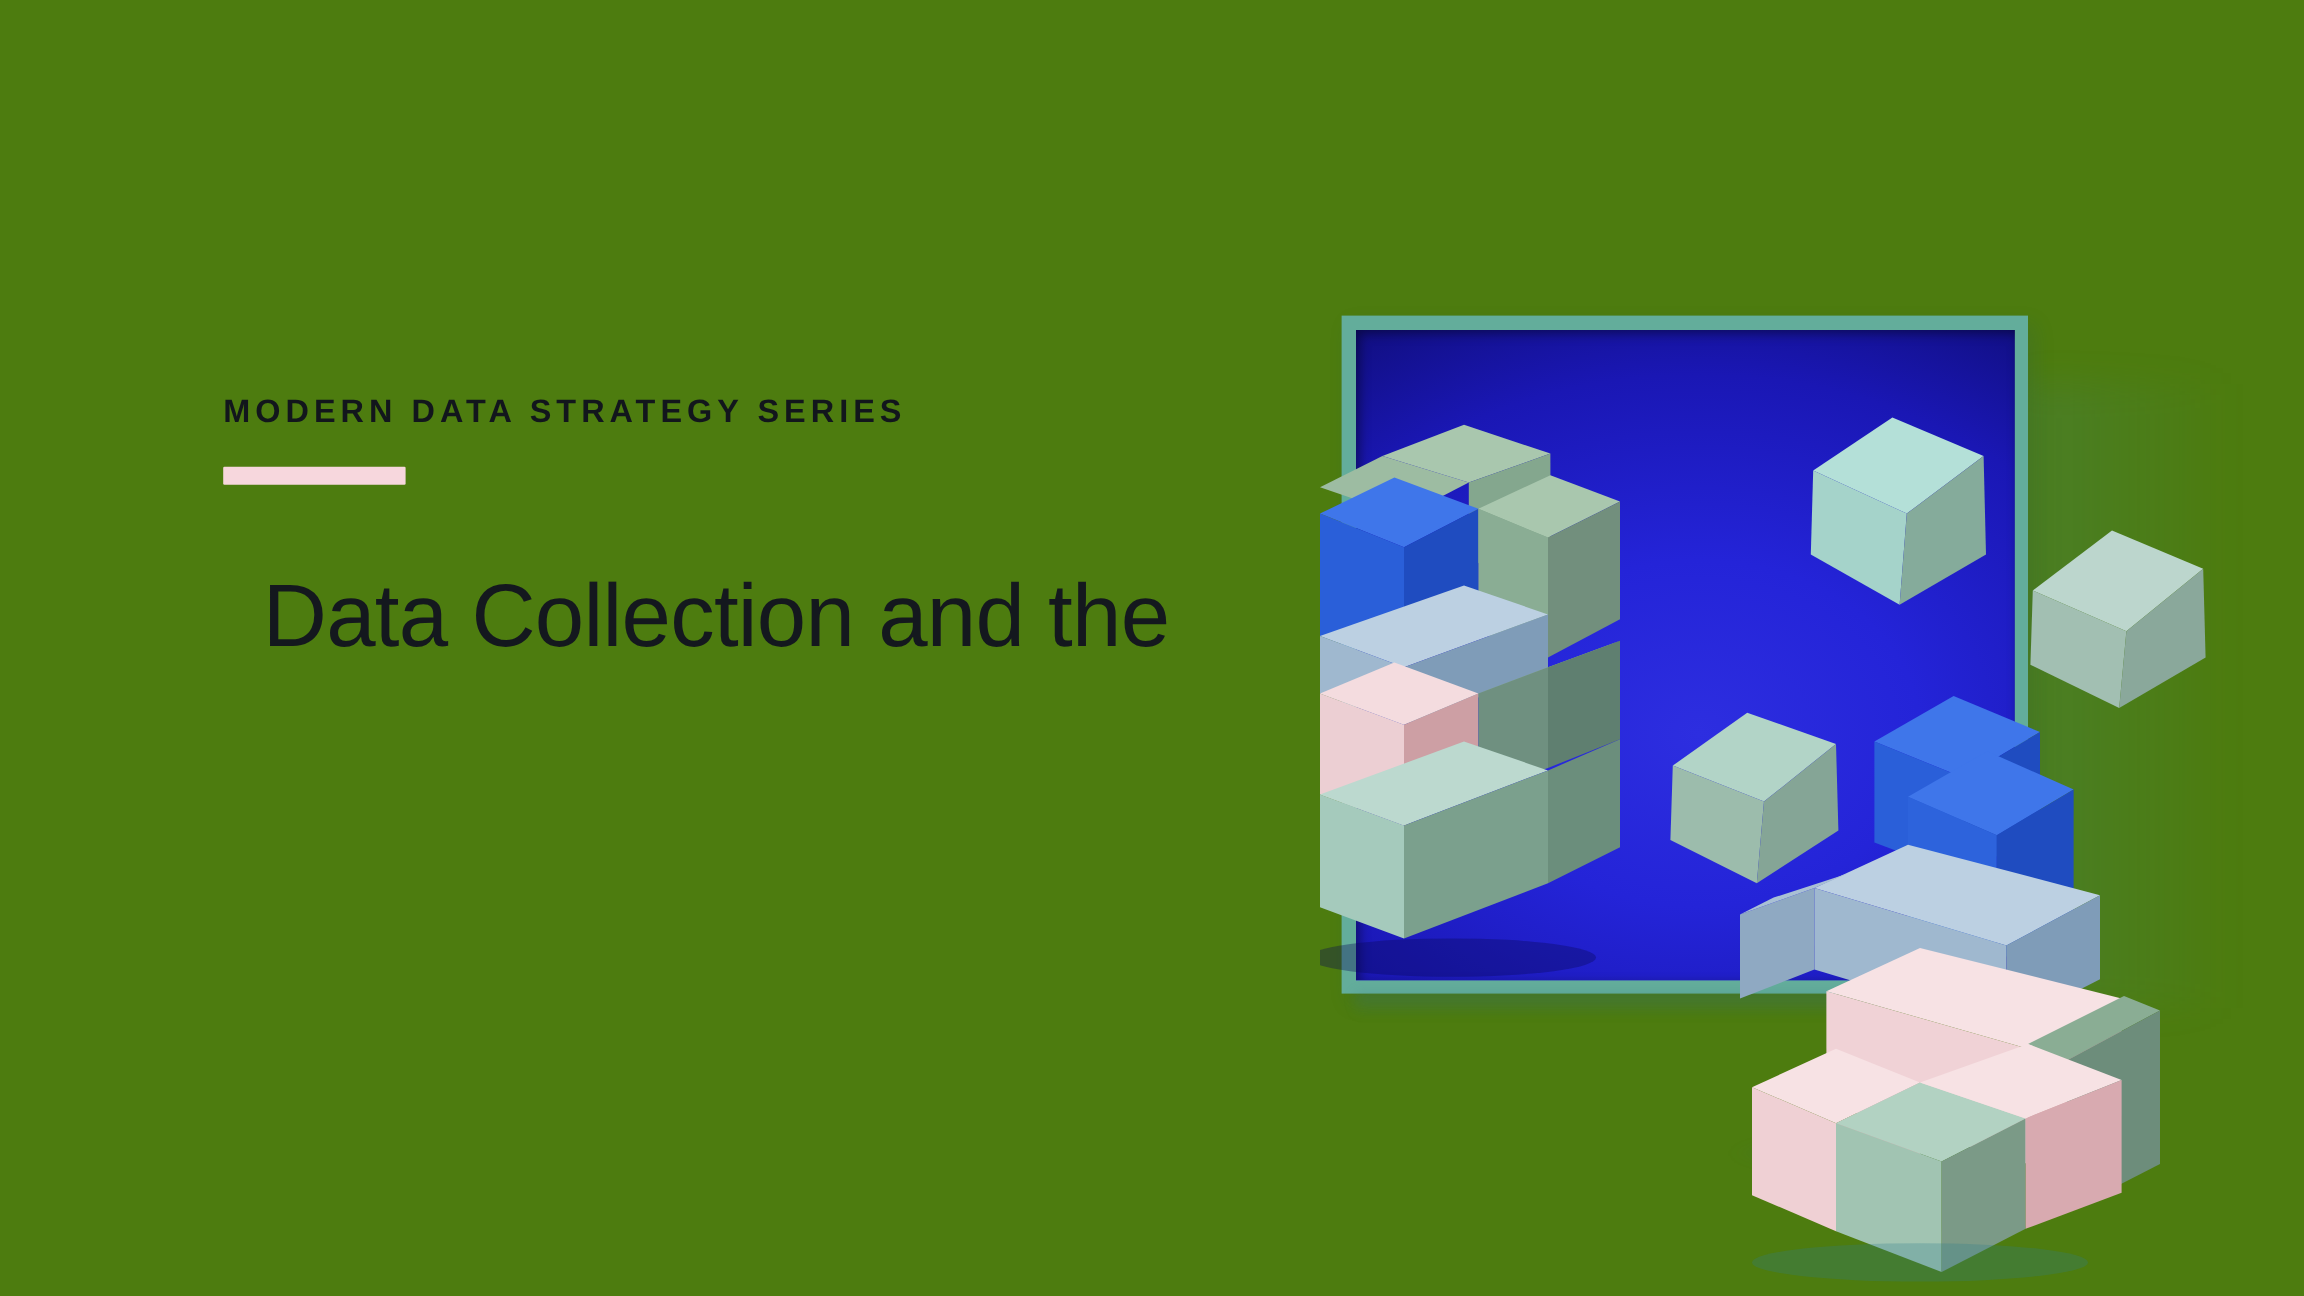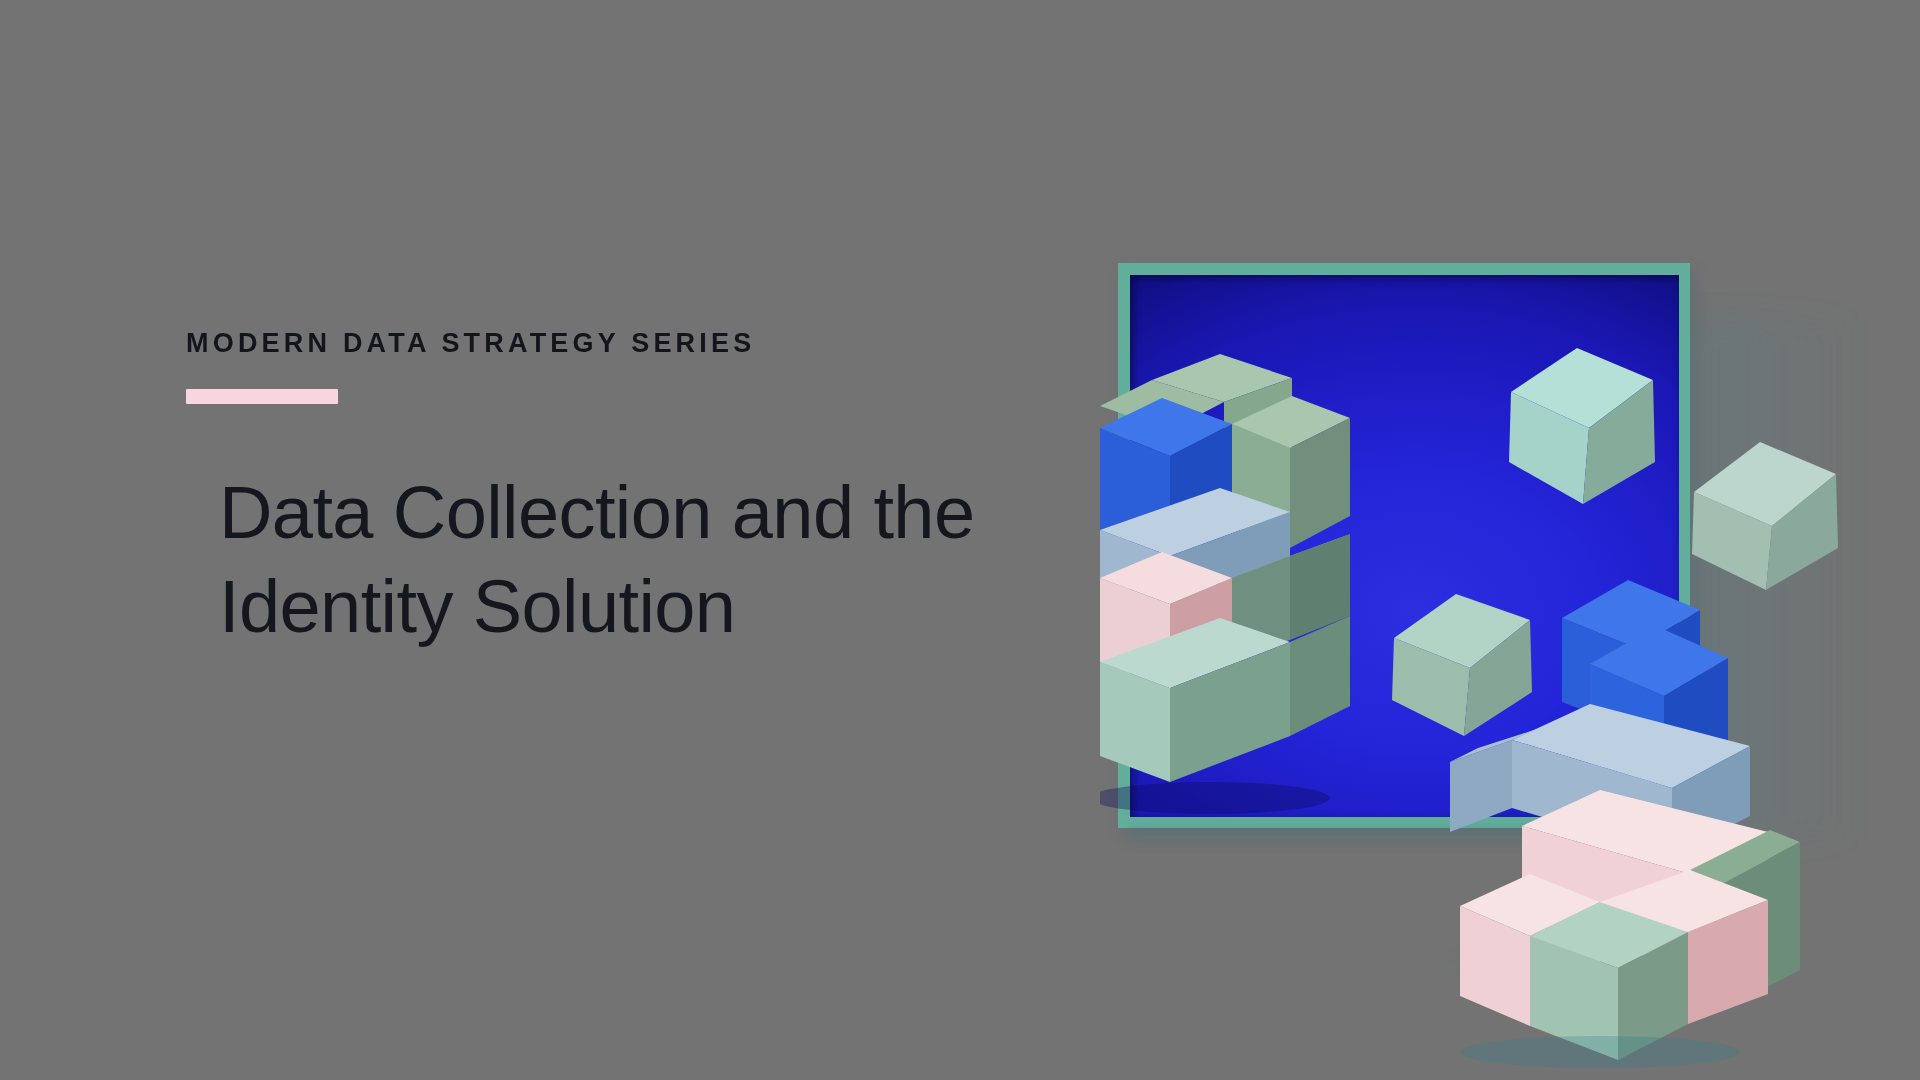--- a/index.html
+++ b/index.html
@@ -2,21 +2,21 @@
 <html><head>
 <meta charset="utf-8">
 <style>
   html,body{margin:0;padding:0;}
   body{
     width:1920px;height:1080px;overflow:hidden;
     background:#8ed5e0;
     font-family:"Liberation Sans", sans-serif;
     -webkit-font-smoothing:antialiased;
   }
-  .stage{position:relative;width:1920px;height:1080px;background:#737373;}
+  .stage{position:relative;width:1920px;height:1080px;background:#4d7c0f;}
 
   
   .text-col{position:absolute;left:186px;top:330px;width:840px;}
   .eyebrow{
     font-size:27px;font-weight:700;letter-spacing:4.2px;
     color:#12161c;line-height:1;margin:0;white-space:nowrap;
   }
   .rule{
     width:152px;height:15px;background:#f7d7dd;margin-top:32px;border-radius:1px;
   }
@@ -68,21 +68,20 @@
 <div class="stage">
 
   <div class="text-col">
 
     <p class="eyebrow">MODERN DATA STRATEGY SERIES</p>
 
     <div class="rule"></div>
 
     <h1 class="headline">
       <span class="ln">Data Collection and the</span>
-      <span class="ln">Identity Solution</span>
     </h1>
   </div>
 
   <div class="art">
 
     <div class="frame-cast"></div>
 
     <div class="frame">
       <div class="frame-inner"></div>
     </div>

